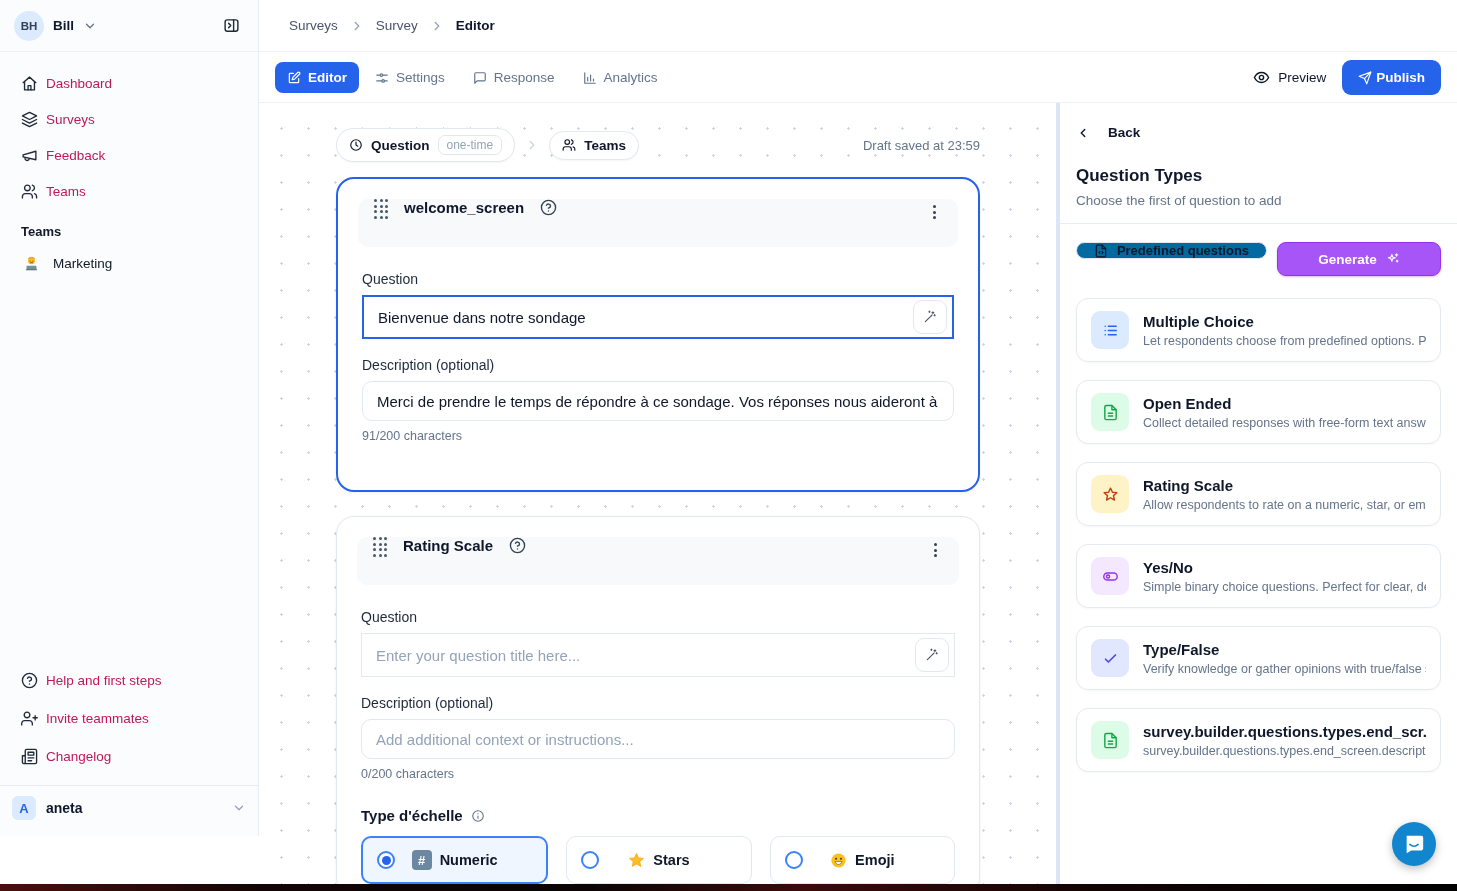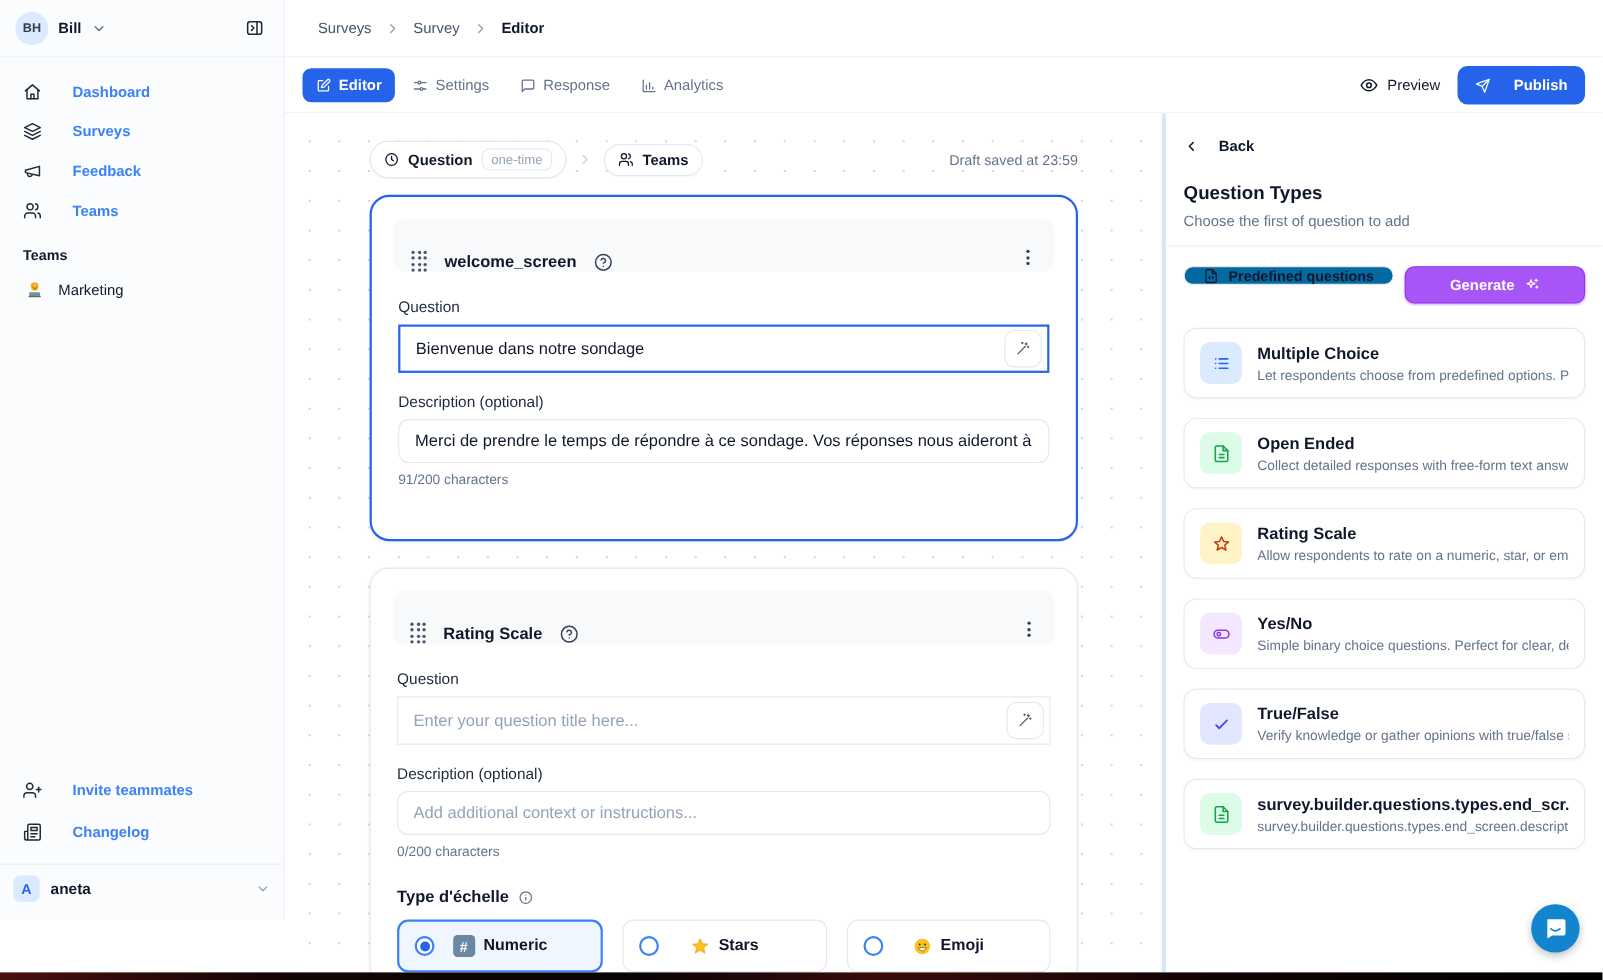--- a/index.html
+++ b/index.html
@@ -10,21 +10,21 @@
   .ic14 { width:14px; height:14px; flex:0 0 auto; }
 
   
   .sidebar { position:absolute; left:0; top:0; width:259px; height:836px; background:#fbfcfe; border-right:1px solid #e8edf3; display:flex; flex-direction:column;justify-content:center; }
   .side-header { height:52px; border-bottom:1px solid #eef1f5; display:flex; align-items:center; padding:0 12px 0 14px; gap:9px; }
   .avatar-circle { width:30px; height:30px; border-radius:50%; background:#dbeafe; color:#334155; font-size:11.5px; font-weight:bold; display:flex; align-items:center; justify-content:center; }
   .side-user-name { font-size:13.5px; font-weight:bold; color:#0f172a; }
   .side-header .spacer { flex:1; }
   .icon-btn { width:30px; height:30px; border:none; background:transparent; border-radius:8px; display:flex; align-items:center; justify-content:center; color:#1e293b; cursor:pointer; }
   .side-nav { padding:14px 12px 0; display:flex; flex-direction:column; gap:2px; }
-  .nav-item { display:flex; align-items:center; gap:28px; height:34px; padding:0 9px; border-radius:8px; font-size:13.5px; color:#3b82f6; cursor:pointer;font-weight:bold; }
+  .nav-item { display:flex; align-items:center; gap:8px; height:34px; padding:0 9px; border-radius:8px; font-size:13.5px; color:#be185d; cursor:pointer; }
   .nav-item .ic { color:#1f2937; }
   .section-label { padding:16px 0 6px 21px; font-size:13px; font-weight:bold; color:#111827; }
   .team-item { display:flex; align-items:center; gap:13px; height:36px; padding:0 0 0 23px; font-size:13.5px; color:#111827; cursor:pointer; }
   .side-spacer { flex:1; }
   .side-footer { padding:0 12px 0; display:flex; flex-direction:column; gap:4px; }
   .org-row-wrap { border-top:1px solid #e8edf3; margin-top:12px; padding:10px 12px 16px; }
   .org-row { display:flex; align-items:center; gap:10px; cursor:pointer; }
   .org-avatar { width:24px; height:24px; border-radius:6px; background:#dbeafe; color:#2563eb; font-weight:bold; font-size:13px; display:flex; align-items:center; justify-content:center; }
   .org-name { font-size:14px; font-weight:bold; color:#0f172a; flex:1; }
 
@@ -33,37 +33,37 @@
   .crumb { font-size:13.5px; color:#475569; cursor:pointer; }
   .crumb.current { color:#0f172a; font-weight:bold; cursor:default; }
   .crumb-sep { color:#94a3b8; }
 
   
   .toolbar { position:absolute; left:259px; top:53px; right:0; height:50px; background:#fff; border-bottom:1px solid #eef1f5; display:flex; align-items:center; padding:0 16px; gap:4px; }
   .tab { display:flex; align-items:center; gap:7px; font-size:13.5px; color:#64748b; padding:8px 12px; border-radius:8px; cursor:pointer; background:transparent; border:none; font-family:inherit; }
   .tab.active { background:#2563eb; color:#fff; font-weight:bold; }
   .toolbar .spacer { flex:1; }
   .preview-btn { display:flex; align-items:center; gap:8px; font-size:13.5px; color:#0f172a; background:transparent; border:none; cursor:pointer; padding:8px 12px; font-family:inherit; }
-  .publish-btn { display:flex; align-items:center; gap:21px; font-size:13.5px; font-weight:bold; color:#fff; background:#2563eb; border:none; border-radius:9px; padding:10px 16px; cursor:pointer; font-family:inherit; }
+  .publish-btn { display:flex; align-items:center; gap:4px; font-size:13.5px; font-weight:bold; color:#fff; background:#2563eb; border:none; border-radius:9px; padding:10px 16px; cursor:pointer; font-family:inherit; }
 
   
   .canvas { position:absolute; left:259px; top:103px; width:801px; bottom:7px; background-color:#ffffff;
     background-image:radial-gradient(circle, #cdd5e0 1.1px, rgba(0,0,0,0) 1.2px); background-size:27px 27px; background-position:9px 12px; overflow:hidden; }
   .scroll-strip { position:absolute; right:0; top:0; bottom:0; width:4px; background:#dbe6f6; }
   .canvas-topbar { position:absolute; left:77px; top:25px; width:644px; display:flex; align-items:center; gap:10px; }
   .pill { display:flex; align-items:center; gap:8px; background:#fff; border:1px solid #e2e8f0; border-radius:999px; padding:6px 12px; font-size:13.5px; font-weight:bold; color:#0f172a; cursor:pointer; box-shadow:0 1px 2px rgba(15,23,42,.04); }
   .pill-badge { font-size:12px; font-weight:normal; color:#94a3b8; border:1px solid #e2e8f0; border-radius:7px; padding:2px 8px; }
   .topbar-sep { color:#cbd5e1; }
   .canvas-topbar .spacer { flex:1; }
   .draft-status { font-size:13px; color:#64748b; }
 
   .q-card { position:absolute; left:77px; width:644px; background:#fff; border-radius:18px; padding:20px 24px; box-shadow:0 1px 3px rgba(15,23,42,.06); }
   .q-card.selected { border:2px solid #2563eb; }
   .q-card.plain { border:1px solid #e2e8f0; }
-  .card-head { height:48px; background:#f7f9fb; border-radius:10px; display:flex; align-items:flex-end; gap:16px; padding:0 16px; margin:0 -4px; }
+  .card-head { height:48px; background:#f7f9fb; border-radius:10px; display:flex; align-items:flex-start; gap:16px; padding:0 16px; margin:0 -4px; }
   .grip { display:grid; grid-template-columns:repeat(3, 3px); grid-template-rows:repeat(4, 3px); gap:2.5px; cursor:grab; }
   .grip i { width:3px; height:3px; border-radius:50%; background:#475569; }
   .card-title { font-size:15px; font-weight:bold; color:#0f172a; }
   .help-ic { color:#334155; cursor:pointer; }
   .card-head .spacer { flex:1; }
   .kebab { display:flex; flex-direction:column; gap:2.5px; padding:6px; cursor:pointer; background:none; border:none; }
   .kebab i { width:3px; height:3px; border-radius:50%; background:#334155; }
   .field-label { font-size:14px; color:#1e293b; margin:24px 0 8px; }
   .input-row { display:flex; align-items:center; gap:8px; border:1px solid #e2e8f0; border-radius:0; height:44px; padding:0 5px 0 14px; background:#fff; }
   .input-row.focused { border:2px solid #2563eb; }
@@ -193,20 +193,30 @@
     </span>
     <span>Marketing</span>
   </div>
 
   <div class="side-spacer"></div>
 
   <div class="side-footer">
     <div class="nav-item">
       <span>
           <svg class="ic" viewBox="0 0 24 24" fill="none" stroke="currentColor" stroke-width="1.9" stroke-linecap="round" stroke-linejoin="round">
+            <circle cx="12" cy="12" r="10"></circle>
+            <path d="M9.1 9a3 3 0 0 1 5.8 1c0 2-3 3-3 3"></path>
+            <line x1="12" y1="17" x2="12" y2="17.01"></line>
+          </svg>
+        </span>
+      <span>Help and first steps</span>
+    </div>
+    <div class="nav-item">
+      <span>
+          <svg class="ic" viewBox="0 0 24 24" fill="none" stroke="currentColor" stroke-width="1.9" stroke-linecap="round" stroke-linejoin="round">
             <path d="M16 21v-2a4 4 0 0 0-4-4H5a4 4 0 0 0-4 4v2"></path>
             <circle cx="8.5" cy="7" r="4"></circle>
             <line x1="20" y1="8" x2="20" y2="14"></line>
             <line x1="17" y1="11" x2="23" y2="11"></line>
           </svg>
         </span>
       <span>Invite teammates</span>
     </div>
     <div class="nav-item">
       <span>
@@ -579,21 +589,21 @@
         <span class="type-desc" style="display:block">Simple binary choice questions. Perfect for clear, deci...</span>
       </span>
     </div>
     <div class="type-card">
       <span class="type-ic bg-indigo">
           <svg class="ic" viewBox="0 0 24 24" fill="none" stroke="currentColor" stroke-width="2.3" stroke-linecap="round" stroke-linejoin="round">
             <path d="m5 13 4 4L19 7"></path>
           </svg>
         </span>
       <span class="type-text">
-        <span class="type-title" style="display:block">True/False</span>
+        <span class="type-title" style="display:block">Type/False</span>
         <span class="type-desc" style="display:block">Verify knowledge or gather opinions with true/false st...</span>
       </span>
     </div>
     <div class="type-card">
       <span class="type-ic bg-green">
           <svg class="ic" viewBox="0 0 24 24" fill="none" stroke="currentColor" stroke-width="2" stroke-linecap="round" stroke-linejoin="round">
             <path d="M14 2H6a2 2 0 0 0-2 2v16a2 2 0 0 0 2 2h12a2 2 0 0 0 2-2V8z"></path>
             <path d="M14 2v6h6"></path>
             <path d="M9 13h6M9 17h6"></path>
           </svg>

